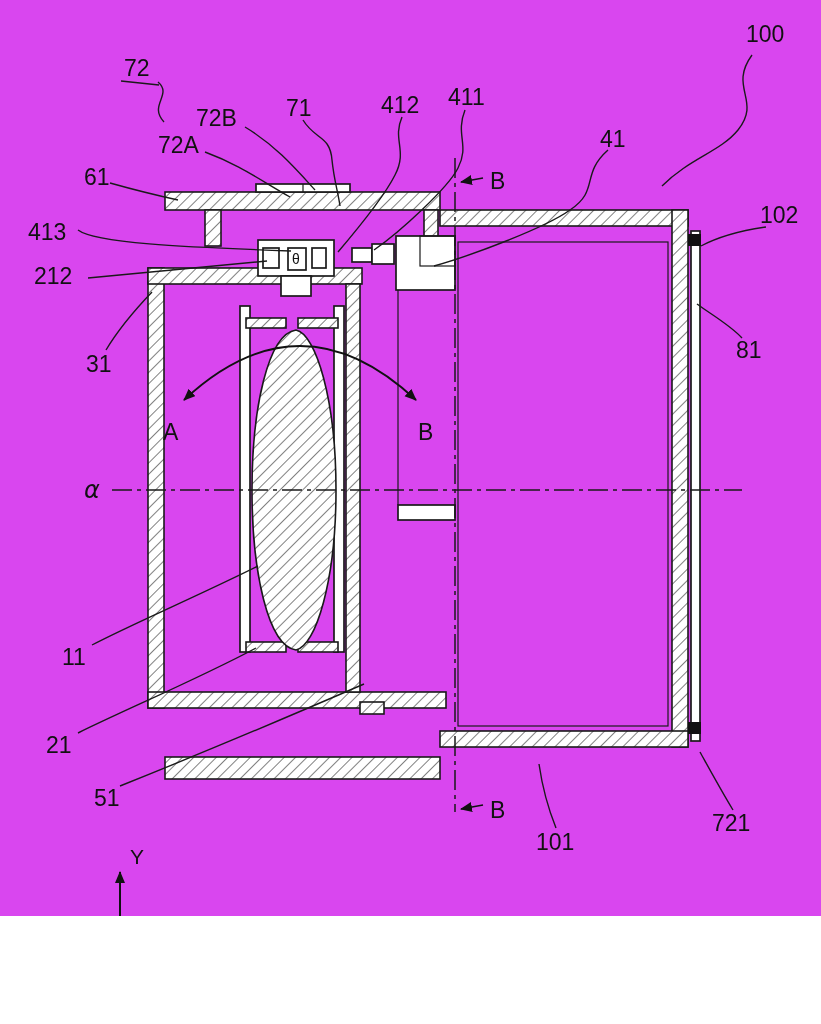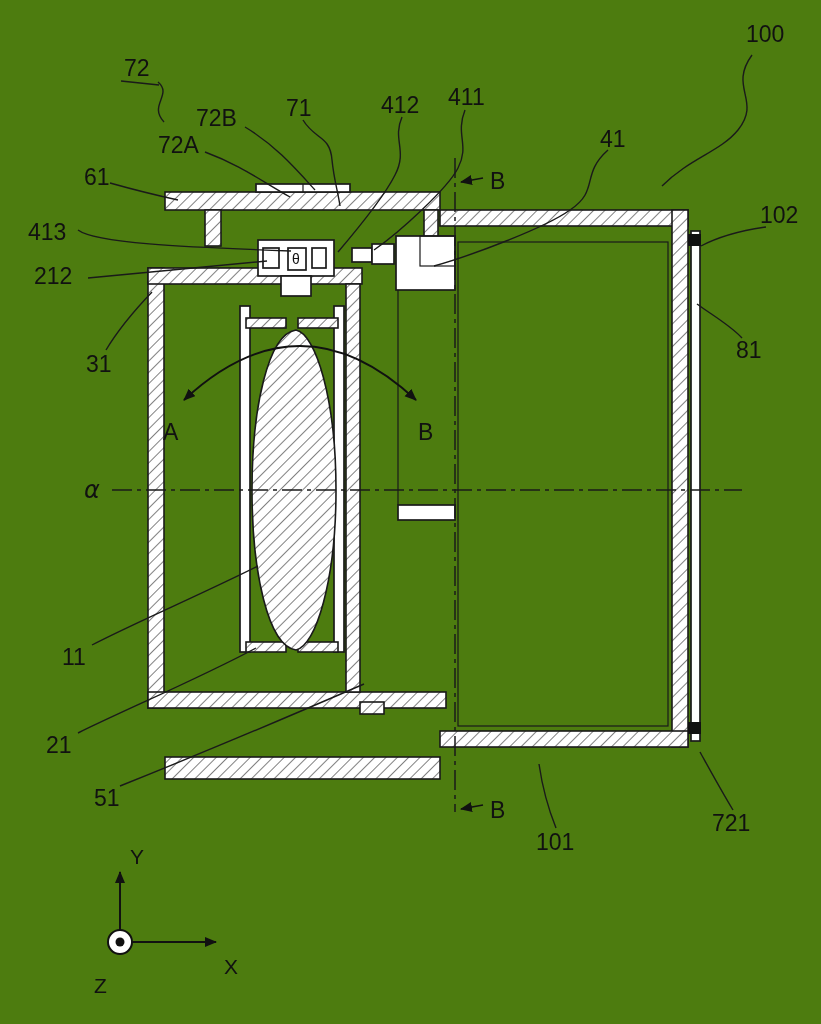--- a/index.html
+++ b/index.html
@@ -3,22 +3,22 @@
 <meta charset="utf-8">
 <style>
   html, body {
     margin: 0;
     padding: 0;
     background: #ffffff;
   }
   .figure-wrap {
     position: relative;
     width: 821px;
-    height: 1024px;
-    background: #4d7c0f;
+    height: 916px;
+    background: #d946ef;
     overflow: hidden;
     font-family: "Liberation Sans", sans-serif;
   }
   svg { display: block; }
   .ref-label {
     font-family: "Liberation Sans", sans-serif;
     font-size: 23px;
     fill: #111111;
   }
   .small-label {

